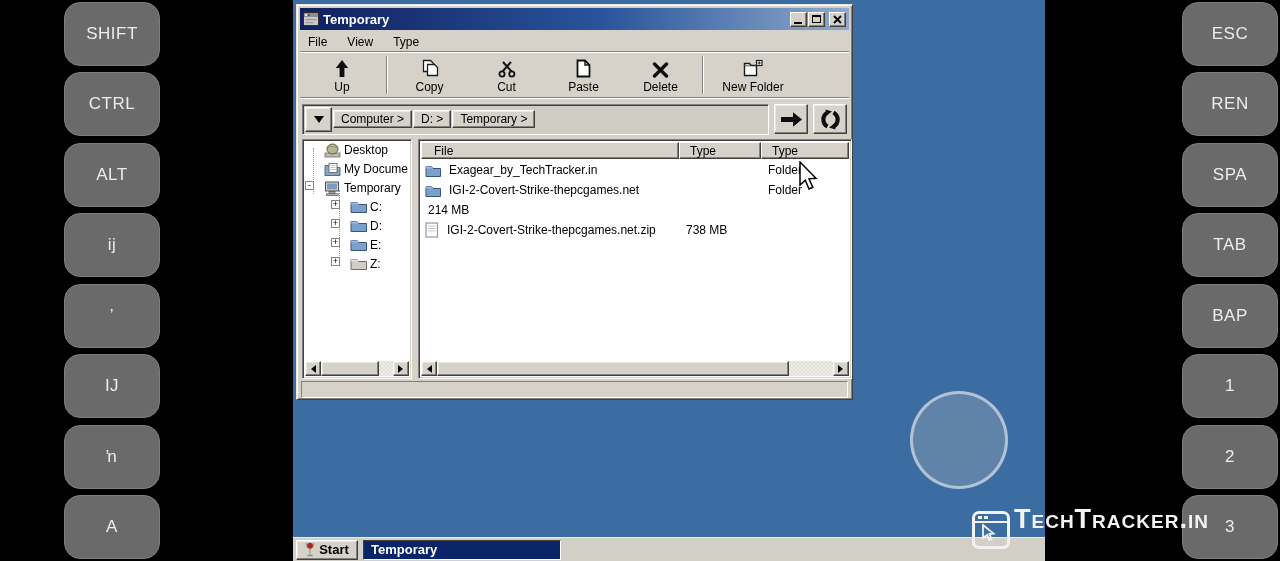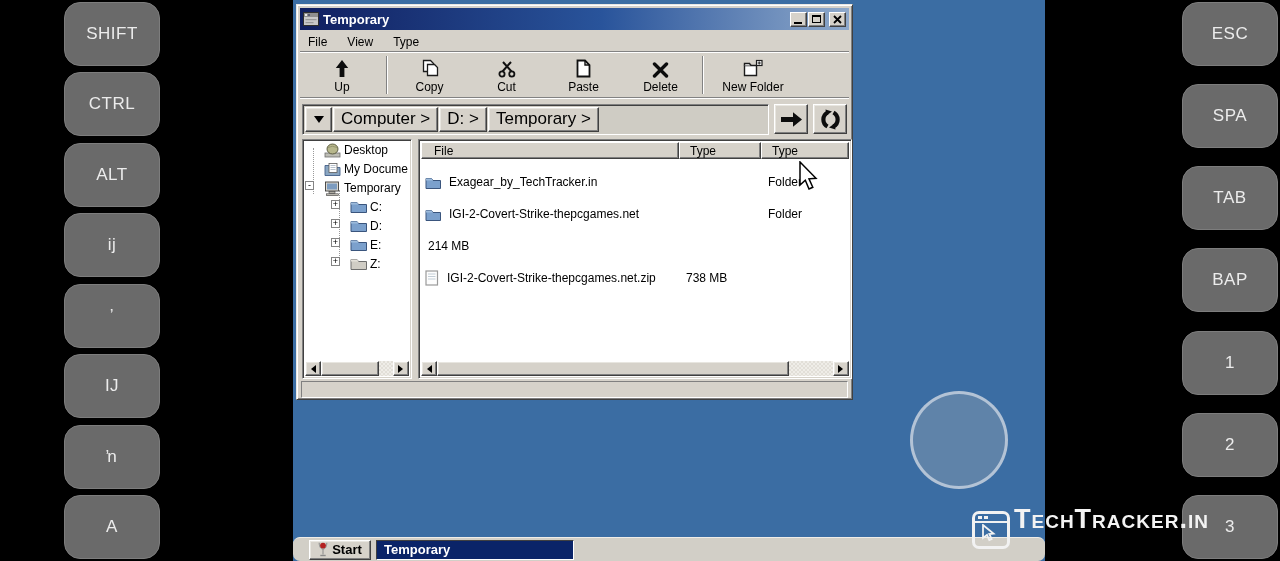--- a/index.html
+++ b/index.html
@@ -63,21 +63,21 @@
   
   .addr-row { position:absolute; left:5px; top:97px; right:5px; height:34px; display:flex; align-items:center; gap:5px; }
   .addr-field {
     flex:1; height:31px; border:1px solid; border-color:#808080 #fff #fff #808080;
     box-shadow: inset 1px 1px 0 #404040; background:#cfccc4;
     display:flex; align-items:center; padding:2px; gap:1px;
   }
   .raised { background:#d6d2ca; border:1px solid; border-color:#fff #404040 #404040 #fff; box-shadow: inset -1px -1px 0 #808080, inset 1px 1px 0 #e8e6e0; }
   .drop-btn { width:27px; height:25px; display:flex; align-items:center; justify-content:center; }
   .tri-down { width:0; height:0; border:5px solid transparent; border-top:7px solid #000; margin-top:6px; }
-  .crumb { height:25px; font-size:17px; padding:0 7px; display:flex; align-items:center; color:#000; white-space:nowrap; }
+  .crumb { height:18px; font-size:12px; padding:0 7px; display:flex; align-items:center; color:#000; white-space:nowrap; }
   .go-btn, .refresh-btn { width:34px; height:30px; display:flex; align-items:center; justify-content:center; }
 
   
   .panel { position:absolute; top:134px; height:240px; background:#fff;
     border:1px solid; border-color:#808080 #fff #fff #808080;
     box-shadow: inset 1px 1px 0 #404040, inset -1px -1px 0 #d6d2ca; overflow:hidden; }
   .tree-panel { left:5px; width:110px; }
   .list-panel { left:121px; width:434px; }
 
   .tree-body { position:absolute; left:2px; top:3px; right:2px; bottom:18px; overflow:hidden; }
@@ -87,39 +87,39 @@
   .tspace { width:19px; flex:none; } .dspace { width:26px; flex:none; }
   .ticn { flex:none; margin-right:3px; display:flex; }
   .guide { position:absolute; border-left:1px dotted #9a9a9a; width:0; }
 
   .lheader { position:absolute; left:2px; top:2px; right:2px; height:17px; display:flex; }
   .hcell { background:#d6d2ca; border:1px solid; border-color:#fff #404040 #404040 #fff;
            box-shadow: inset -1px -1px 0 #808080; font-size:12px; color:#000;
            display:flex; align-items:center; padding-left:12px; }
   .hc-file{width:258px;} .hc-size{width:82px; padding-left:10px;} .hc-type{flex:1; padding-left:10px;}
   .lrows { position:absolute; left:2px; top:20px; right:2px; }
-  .lrow { height:20px; display:flex; align-items:center; font-size:12px; color:#000;margin-top:12px; }
+  .lrow { height:20px; display:flex; align-items:center; font-size:12px; color:#000; }
   .c-file { width:258px; display:flex; align-items:center; gap:5px; padding-left:4px; overflow:hidden; white-space:nowrap; }
   .c-size { width:82px; padding-left:7px; }
   .c-type { flex:1; padding-left:7px; }
 
   
   .hscroll { position:absolute; left:2px; right:2px; bottom:2px; height:15px; background:#efede8; display:flex; }
   .sbtn { width:16px; height:15px; flex:none; display:flex; align-items:center; justify-content:center; }
   .tri-left  { width:0; height:0; border:4px solid transparent; border-right:5px solid #000; margin-right:3px; }
   .tri-right { width:0; height:0; border:4px solid transparent; border-left:5px solid #000; margin-left:3px; }
   .sthumb { height:15px; flex:none; }
   .strack { flex:1; background:repeating-conic-gradient(#efede8 0 25%, #e2dfd8 0 50%) 0 0/4px 4px; }
 
   .statusbar { position:absolute; left:4px; right:4px; top:376px; height:17px;
     border:1px solid; border-color:#808080 #fff #fff #808080; background:#d6d2ca; }
 
   
   .taskbar { position:absolute; left:0; right:0; top:537px; height:24px; background:#d2cfc7;
-    border-top:1px solid #efede8; box-shadow:0 -2px 0 #7e7e7e00; display:flex; align-items:center; padding:0 16px; gap:5px;border-radius:7px; }
+    border-top:1px solid #efede8; box-shadow:0 -2px 0 #7e7e7e00; display:flex; align-items:center; padding:0 3px; gap:5px; }
   .start-btn { width:62px; height:20px; font-size:13px; font-weight:bold; color:#000;
     display:flex; align-items:center; justify-content:center; gap:4px; }
   .task-btn { width:198px; height:20px; background:#0a2468; border:1px solid; border-color:#404040 #fff #fff #404040;
     color:#fff; font-weight:bold; font-size:13px; display:flex; align-items:center; padding-left:7px; }
 
   
   .joystick { position:absolute; left:617px; top:391px; width:98px; height:98px; border-radius:50%;
     background:rgba(125,150,175,.55); border:3px solid rgba(208,218,228,.75); }
   .cursor { position:absolute; left:505px; top:161px; z-index:40; }
   .wm-icon { position:absolute; left:679px; top:511px; width:38px; height:38px;
@@ -140,20 +140,21 @@
     <div class="key">ALT</div>
     <div class="key">ij</div>
     <div class="key">’</div>
     <div class="key">IJ</div>
     <div class="key">ŉ</div>
     <div class="key">A</div>
   </div>
 
   <div class="keys right">
     <div class="key">ESC</div>
+    <div class="key">REN</div>
     <div class="key">SPA</div>
     <div class="key">TAB</div>
     <div class="key">BAP</div>
     <div class="key">1</div>
     <div class="key">2</div>
     <div class="key">3</div>
   </div>
 
   <div class="desktop">
 

